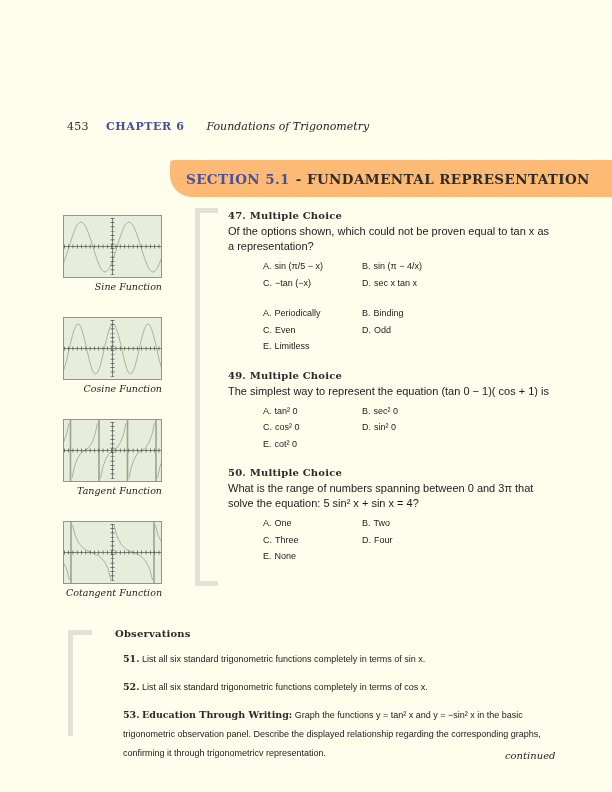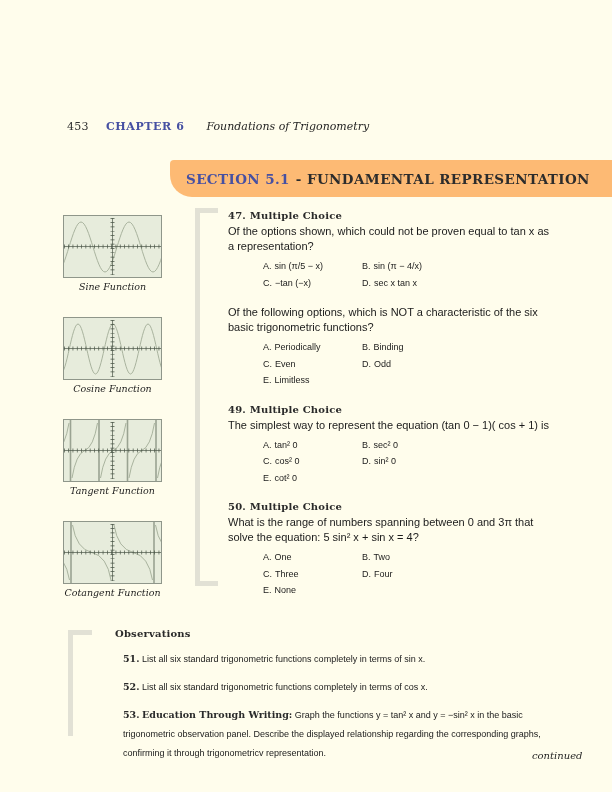--- a/index.html
+++ b/index.html
@@ -20,40 +20,40 @@
     display:flex;align-items:center;padding-left:16px;box-sizing:border-box;
     font-family:"DejaVu Serif",serif;font-weight:bold;font-size:13.5px;letter-spacing:.4px;white-space:nowrap;
   }
   .section-label{color:#4650a2;margin-right:6px}
   .section-title{color:#2c2c2c}
 
   .sidebar{position:absolute;left:63px;top:215px;width:110px}
   .graph-figure{margin:0 0 25px 0}
   .graph-box{width:97px;height:61px;background:#e7ecdc;border:1px solid #8f968a}
   .graph-box svg{display:block}
-  .graph-label{text-align:center;font-family:"DejaVu Serif",serif;font-style:italic;font-size:9.5px;color:#1d1d1d;margin-top:3px;width:99px;white-space:nowrap}
+  .graph-label{text-align:right;font-family:"DejaVu Serif",serif;font-style:italic;font-size:9.5px;color:#1d1d1d;margin-top:3px;width:99px;white-space:nowrap}
 
   .q-bracket{position:absolute;left:195px;top:208px;width:23px;height:378px;box-sizing:border-box;
     border-left:5px solid #e2e1d5;border-top:5px solid #e2e1d5;border-bottom:5px solid #e2e1d5}
   .obs-bracket{position:absolute;left:68px;top:630px;width:24px;height:106px;box-sizing:border-box;
     border-left:5px solid #e2e1d5;border-top:5px solid #e2e1d5}
 
   .questions{position:absolute;left:228px;top:209px;width:335px}
   .question{margin-bottom:14px}
   .q-heading{font-family:"DejaVu Serif",serif;font-weight:bold;font-size:10px;color:#2a2a2a;letter-spacing:.2px;line-height:14px}
   .q-prompt{font-size:11px;line-height:15px;color:#1b1b1b;margin-top:1px;width:322px}
   .q-options{margin:4px 0 0 35px;display:grid;grid-template-columns:99px auto;line-height:16.5px;font-size:9px;color:#1b1b1b}
   .opt-label{margin-right:3px}
 
   .observations{position:absolute;left:115px;top:628px;width:452px}
   .obs-heading{font-family:"DejaVu Serif",serif;font-weight:bold;font-size:10px;letter-spacing:.2px;color:#2a2a2a;margin-bottom:10px}
   .obs-item{margin:8px;font-size:9px;line-height:19px;color:#1b1b1b}
   .obs-num,.obs-bold{font-family:"DejaVu Serif",serif;font-weight:bold;font-size:9.5px;color:#2a2a2a}
 
-  .continued{position:absolute;left:532px;top:750px;font-family:"DejaVu Serif",serif;font-style:italic;font-size:10px;color:#1f1f1f}
+  .continued{position:absolute;left:505px;top:750px;font-family:"DejaVu Serif",serif;font-style:italic;font-size:10px;color:#1f1f1f}
 </style>
 </head>
 <body>
 
 <div class="page-header">
   <span class="page-num">453</span><span class="chapter-label">CHAPTER 6</span><span class="chapter-title">Foundations of Trigonometry</span>
 </div>
 
 <div class="section-bar">
   <span class="section-label">SECTION 5.1</span>
@@ -130,21 +130,20 @@
       <div class="q-heading"><span class="q-num">47.</span> <span class="q-type">Multiple Choice</span></div>
       <div class="q-prompt">Of the options shown, which could not be proven equal to tan x as a representation?</div>
       <div class="q-options">
         <div class="opt"><span class="opt-label">A.</span><span class="opt-text">sin (π/5 − x)</span></div>
         <div class="opt"><span class="opt-label">B.</span><span class="opt-text">sin (π − 4/x)</span></div>
         <div class="opt"><span class="opt-label">C.</span><span class="opt-text">−tan (−x)</span></div>
         <div class="opt"><span class="opt-label">D.</span><span class="opt-text">sec x tan x</span></div>
       </div>
     </section>
     <section class="question">
-      <div class="q-prompt">Of the following options, which is NOT a characteristic of the six basic trigonometric functions?</div>
       <div class="q-options">
         <div class="opt"><span class="opt-label">A.</span><span class="opt-text">Periodically</span></div>
         <div class="opt"><span class="opt-label">B.</span><span class="opt-text">Binding</span></div>
         <div class="opt"><span class="opt-label">C.</span><span class="opt-text">Even</span></div>
         <div class="opt"><span class="opt-label">D.</span><span class="opt-text">Odd</span></div>
         <div class="opt"><span class="opt-label">E.</span><span class="opt-text">Limitless</span></div>
       </div>
     </section>
     <section class="question">
       <div class="q-heading"><span class="q-num">49.</span> <span class="q-type">Multiple Choice</span></div>

